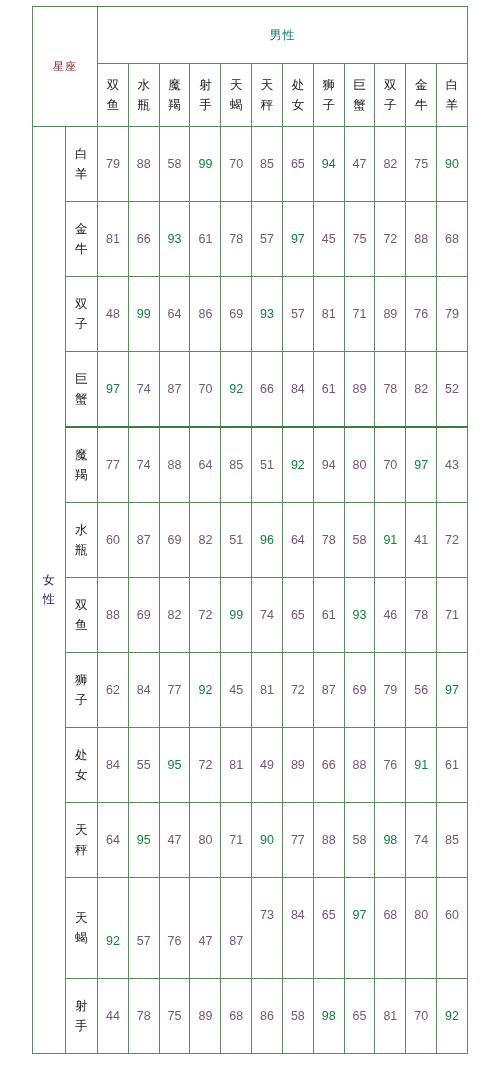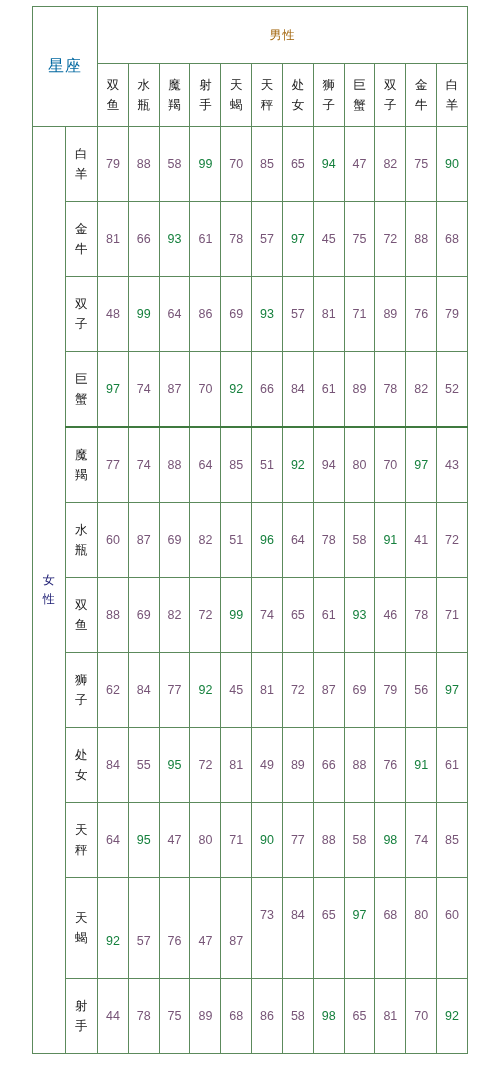--- a/index.html
+++ b/index.html
@@ -40,30 +40,30 @@
     margin: 0;
     text-align: center;
     vertical-align: middle;
     font-weight: normal;
     background: #ffffff;
   }
 
   
   .corner {
     width: 64px;
-    color: #0369a1;
-    font-size: 16px;
+    color: #7f1d1d;
+    font-size: 11px;
     font-weight: bold;
     letter-spacing: 1px;
   }
 
   
   .banner {
     height: 56px;
-    color: #a16207;
+    color: #0f766e;
     font-size: 12px;
     font-weight: bold;
     letter-spacing: 1px;
   }
 
   
   .rail {
     width: 28px;
     color: #191970;
     font-size: 12px;

